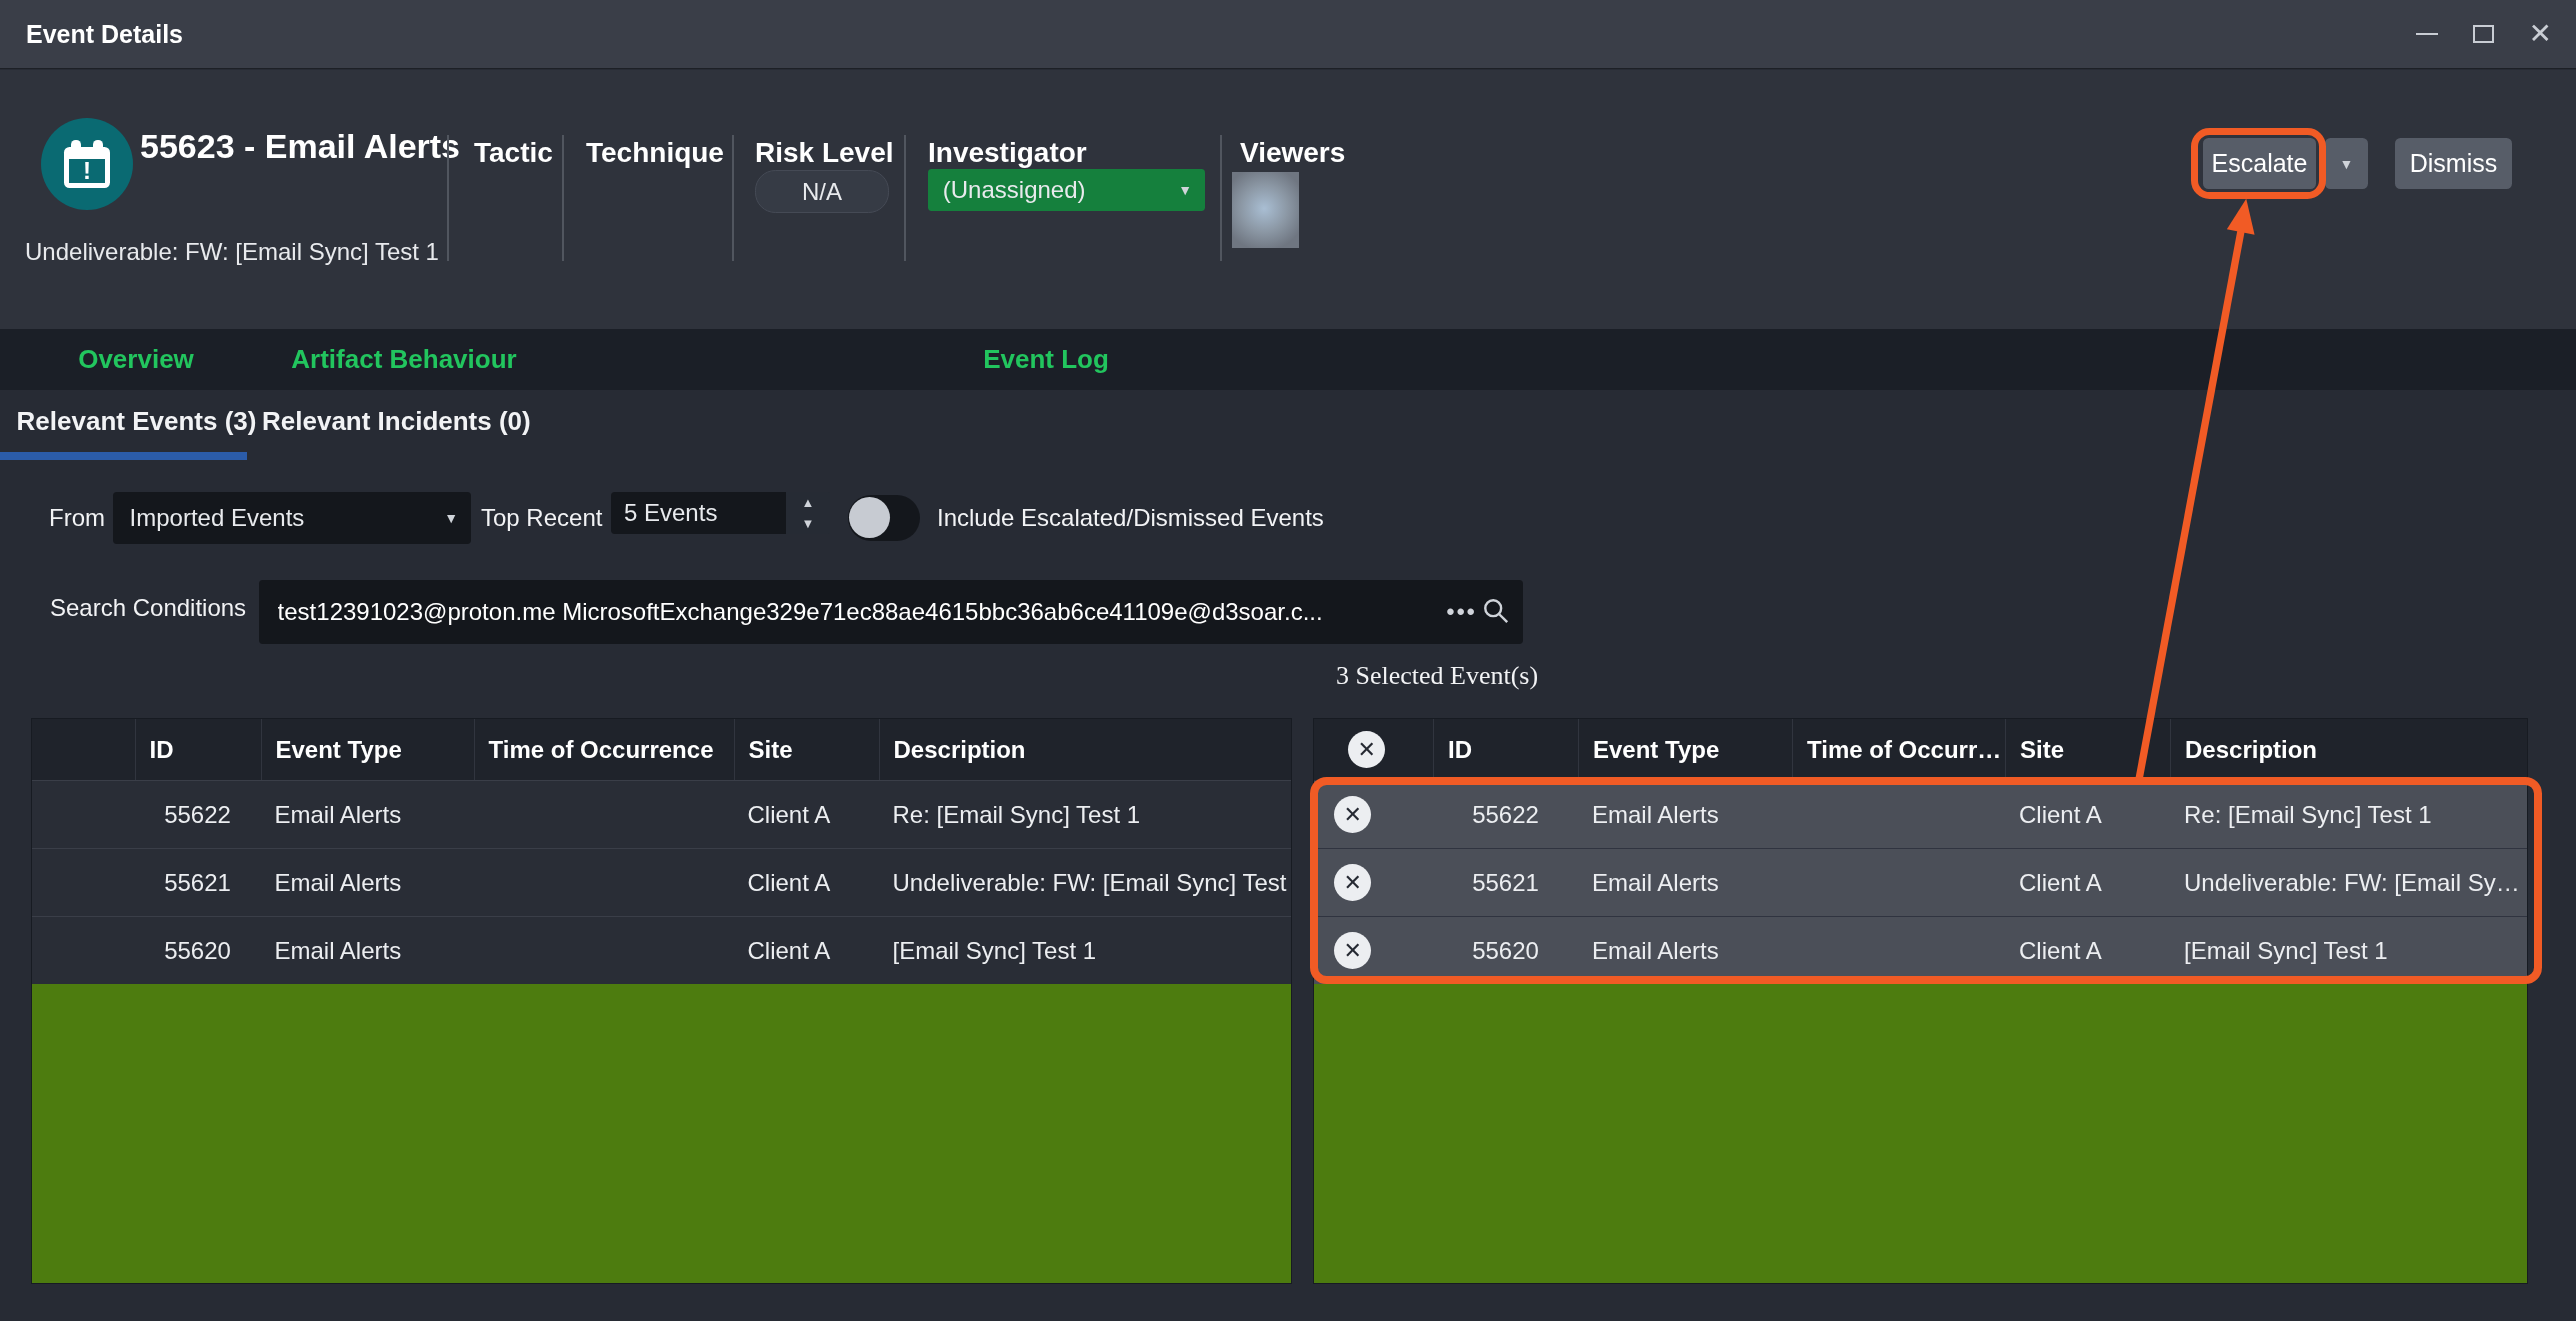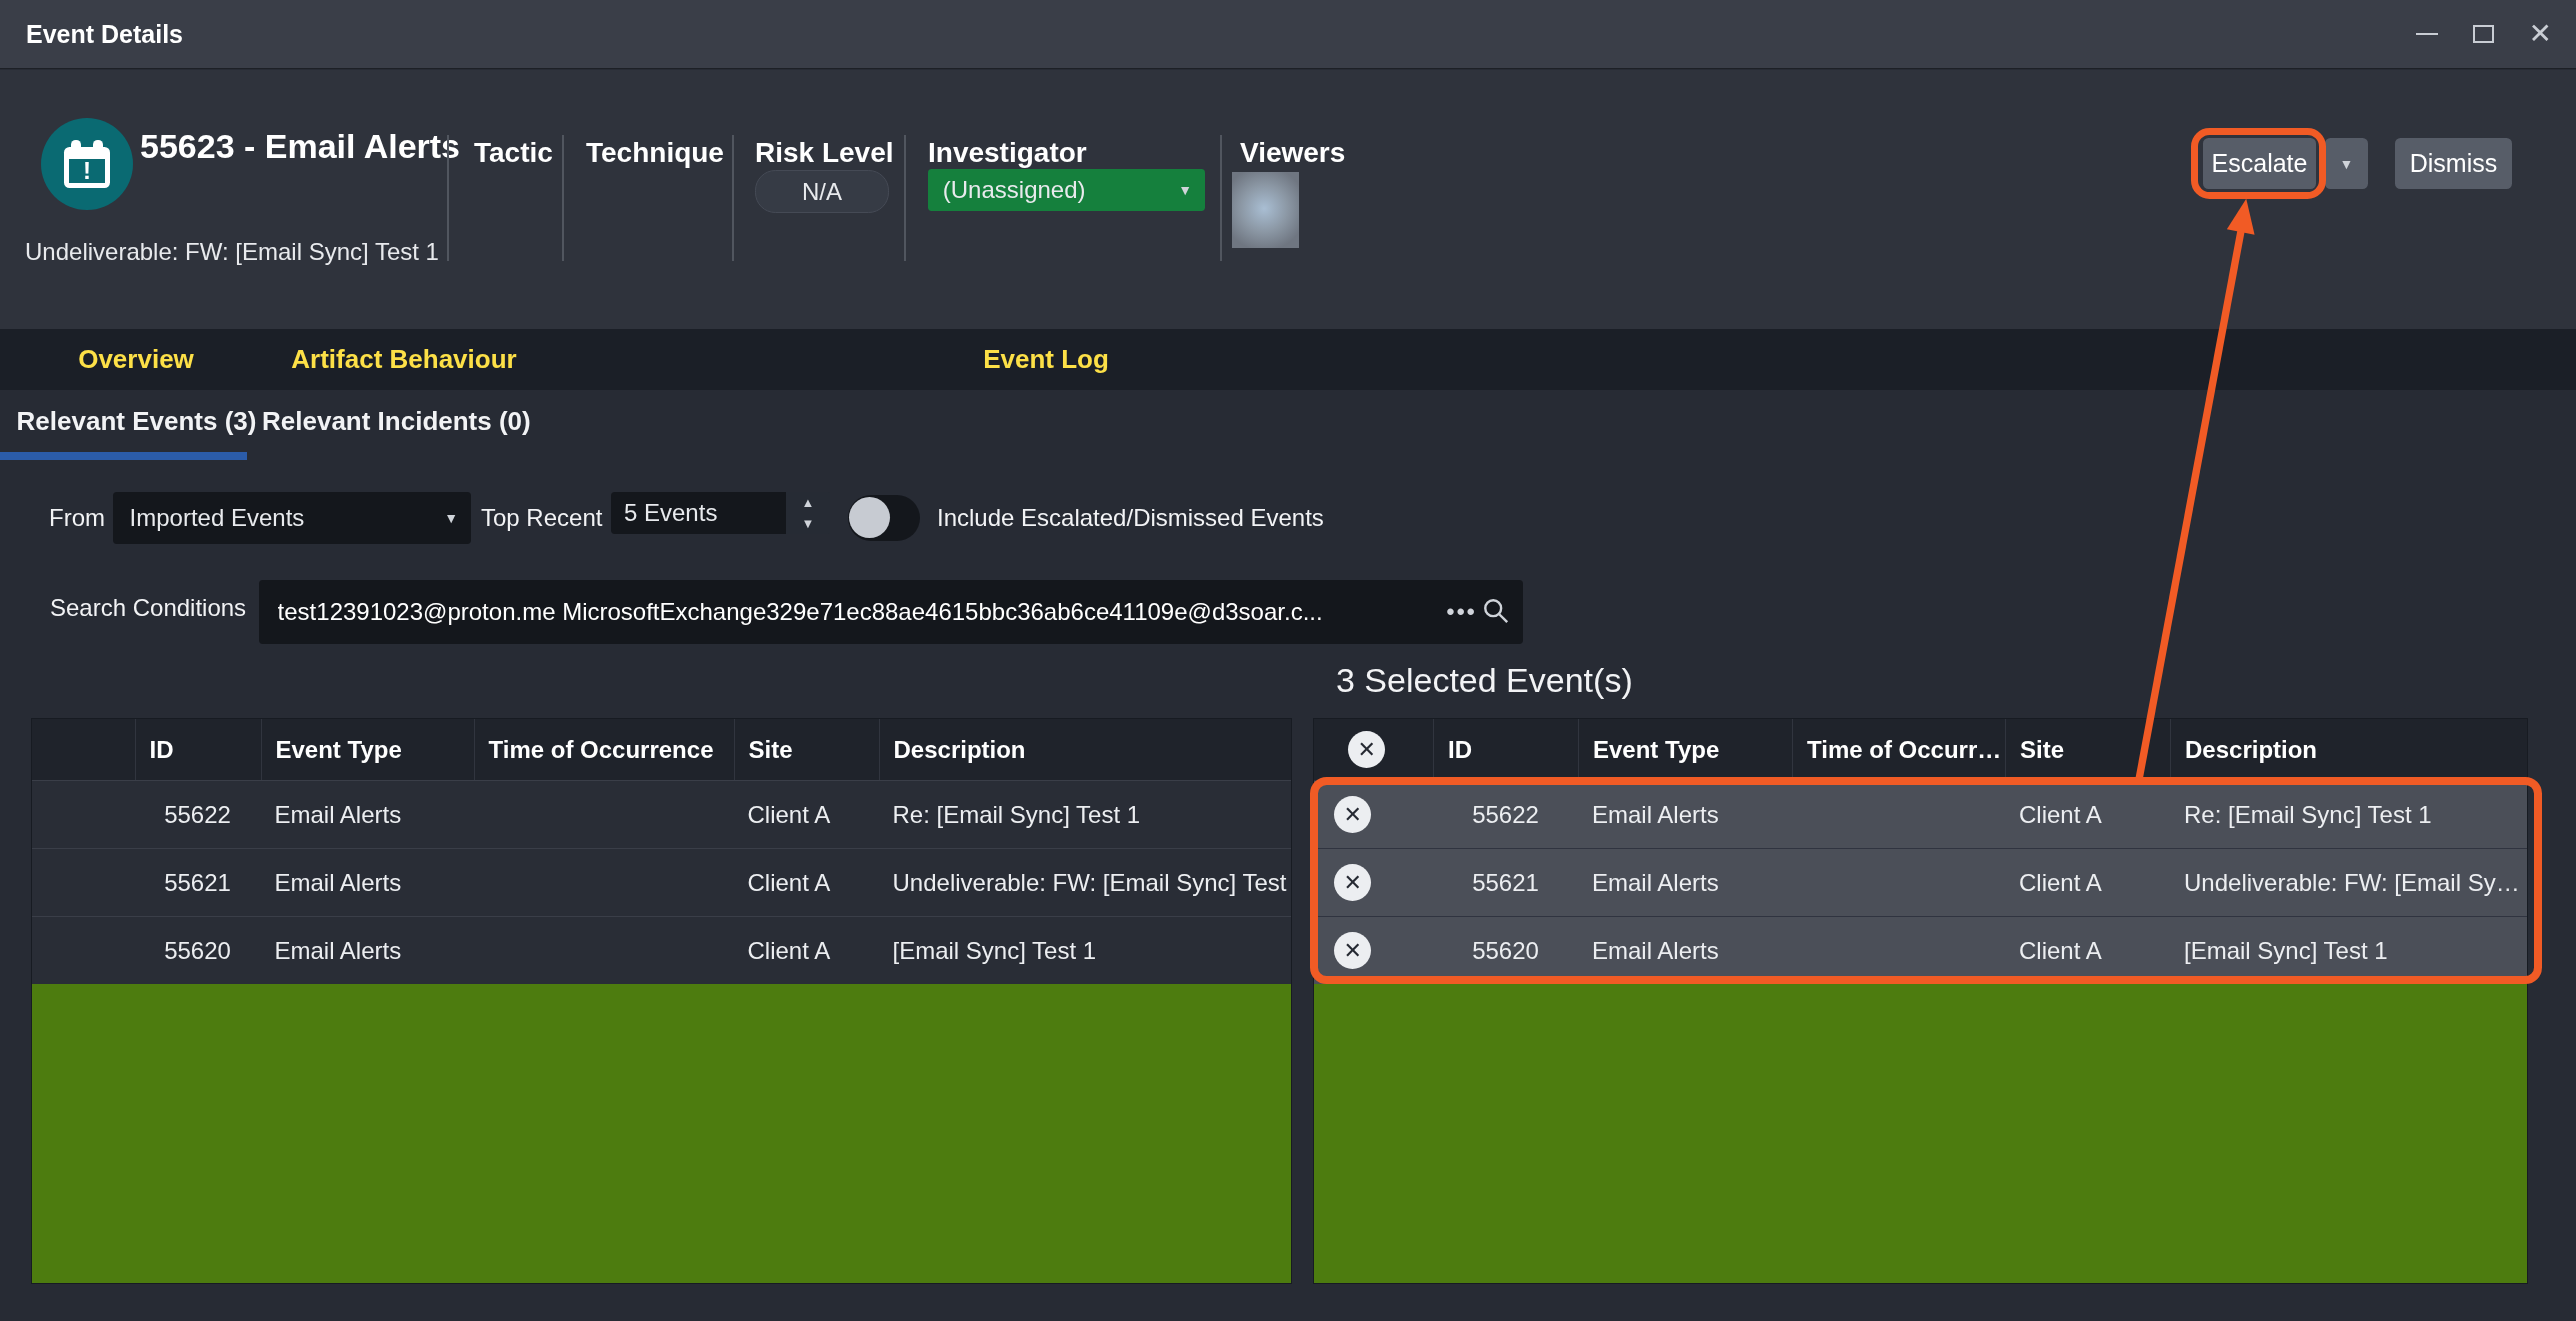--- a/index.html
+++ b/index.html
@@ -40,21 +40,21 @@
           background:radial-gradient(circle at 48% 48%, #a9bed3 0%, #8b97a4 45%, #6f7681 80%);}
   .subtitle{position:absolute;left:25px;top:168px;font-size:24px;color:#e8eaed;}
   .hdr-btn{position:absolute;top:68px;height:51px;background:#575d68;border:none;border-radius:5.5px;
            color:#fff;font-size:25px;font-family:inherit;cursor:pointer;display:flex;align-items:center;justify-content:center;}
   .btn-escalate{left:2203px;width:113px;}
   .btn-escalate-caret{left:2325px;width:43px;}
   .btn-dismiss{left:2395px;width:117px;}
 
   
   .tabbar{left:0;top:329px;width:2576px;height:61px;background:#1b1f27;}
-  .tab{position:absolute;top:0;height:61px;line-height:61px;font-size:26px;font-weight:bold;color:#fde047;
+  .tab{position:absolute;top:0;height:61px;line-height:61px;font-size:26px;font-weight:bold;color:#22c55e;
        transform:translateX(-50%);cursor:pointer;white-space:nowrap;}
   .tab-active-bg{position:absolute;left:540px;top:5.5px;width:371px;height:55px;background:#272b34;border-radius:9.2px 9.2px 0 0;cursor:pointer;}
   .tab-active-bg .tab{left:50%;top:-5.5px;}
 
   
   .subtabs{left:0;top:390px;width:2576px;height:78px;}
   .subtab{position:absolute;top:0;height:63px;line-height:63px;font-size:26px;font-weight:bold;color:#f2f3f5;cursor:pointer;white-space:nowrap;}
   .subtab-underline{position:absolute;left:0;top:62px;width:247px;height:8.3px;background:#2B5CA9;}
 
   
@@ -71,21 +71,21 @@
   .knob{position:absolute;left:0.9px;top:2.8px;width:41px;height:41px;border-radius:50%;background:#c7cbd2;}
 
   
   .searchrow{left:0;top:580px;width:2576px;height:55px;}
   .search-box{position:absolute;left:259px;top:0;width:1264px;height:64px;background:#14171c;border-radius:3.7px;display:flex;align-items:center;}
   .search-box input{flex:1;margin-left:16.6px;background:transparent;border:none;outline:none;color:#fff;
                     font-size:24px;font-family:inherit;white-space:nowrap;}
   .ellipsis-btn{width:41px;text-align:center;font-size:24px;color:#d0d4da;letter-spacing:1.8px;cursor:pointer;}
   .mag{width:41px;cursor:pointer;}
 
-  .selected-summary{left:1336px;top:661px;font-size:34px;color:#f2f3f5;}
+  .selected-summary{left:1336px;top:661px;font-size:26px;color:#f2f3f5;font-family:Liberation Serif, serif;}
 
   
   .panel{position:absolute;top:718px;height:566px;background:#4d7c0f;border:1.8px solid #171b22;box-sizing:border-box;}
   .panel-left{left:30.5px;width:1261px;}
   .panel-right{left:1313px;width:1215px;}
   .tbl-head{display:grid;height:61px;background:#1f232b;}
   .th{line-height:61px;font-size:24px;font-weight:bold;color:#fff;padding-left:14px;white-space:nowrap;overflow:hidden;text-overflow:ellipsis;box-sizing:border-box;}
   .th + .th{border-left:1.8px solid #31353f;}
   .trow{display:grid;height:67px;align-items:center;cursor:pointer;}
   .td{font-size:24px;color:#eceef1;padding-left:14px;white-space:nowrap;overflow:hidden;box-sizing:border-box;}

